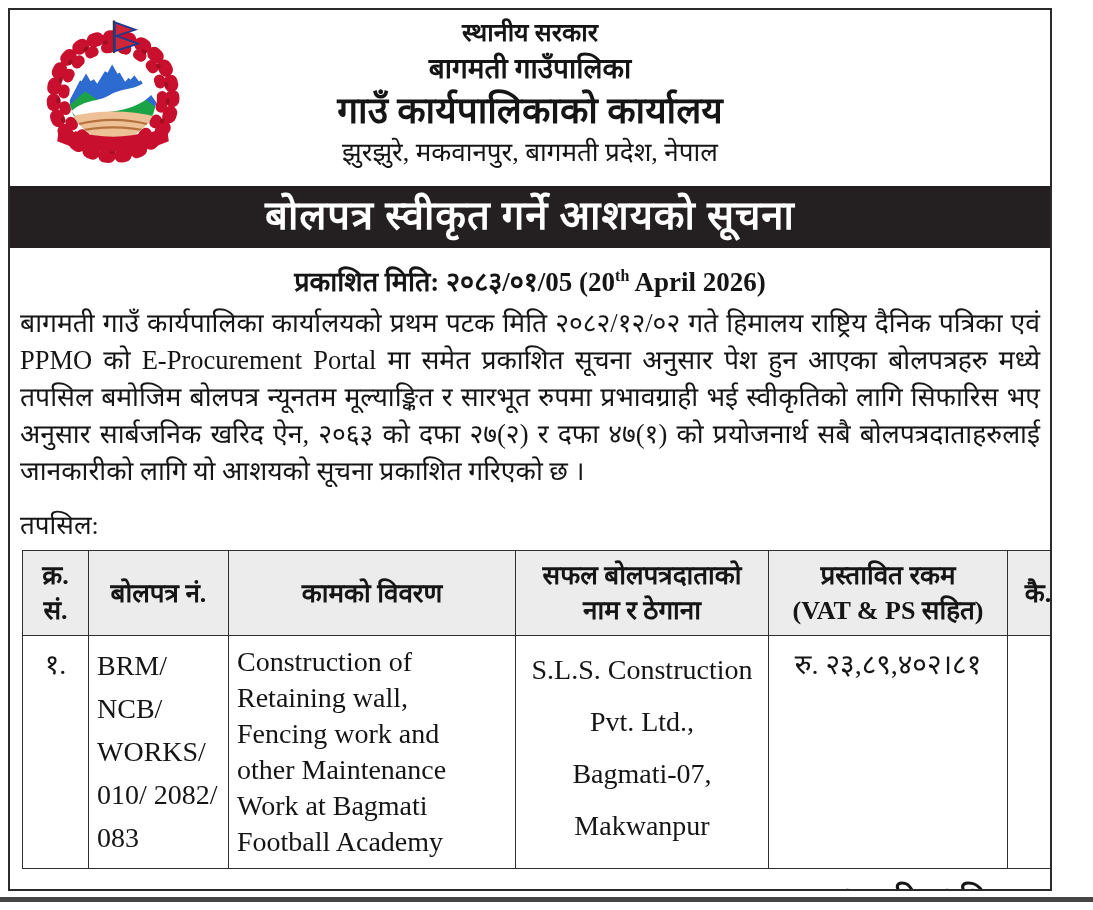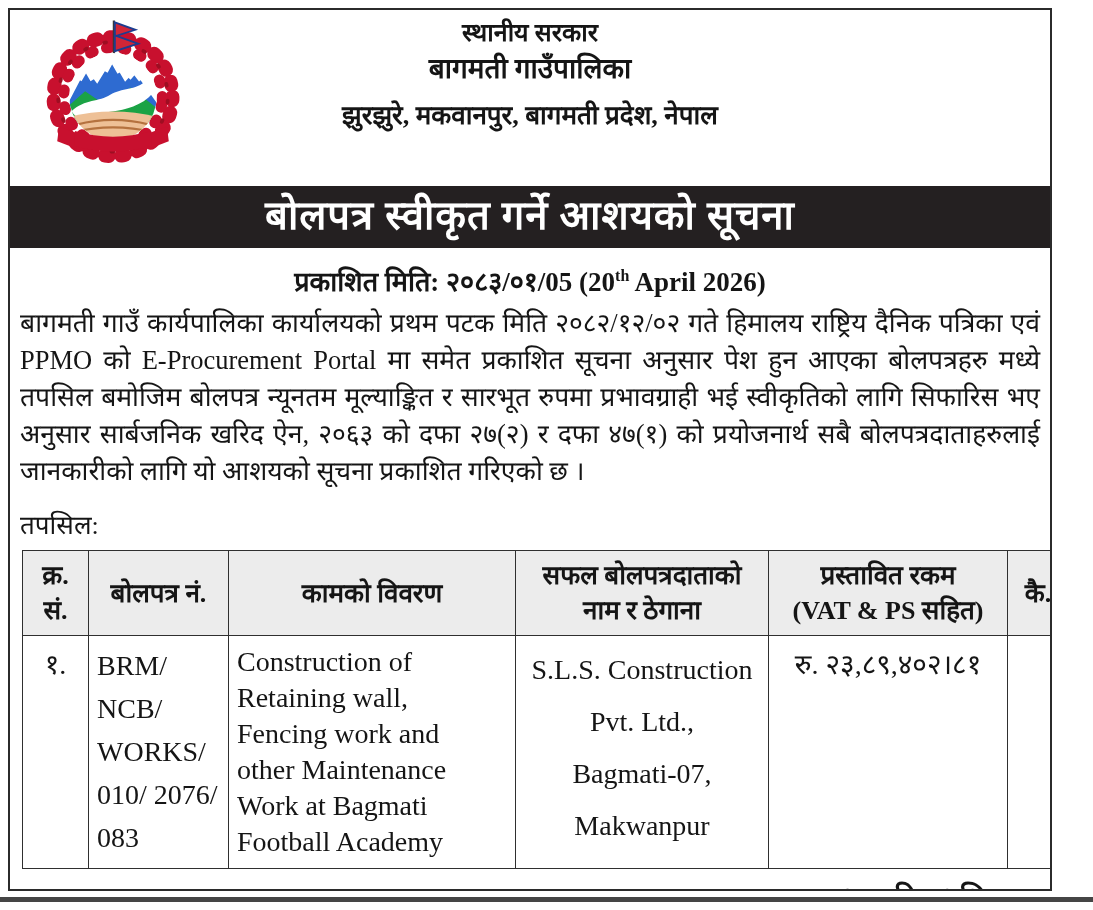--- a/index.html
+++ b/index.html
@@ -24,21 +24,21 @@
     background: #ffffff;
     overflow: hidden;
   }
   
   .header { position: relative; height: 168px; }
   .emblem { position: absolute; left: 24px; top: 8px; }
   .org-block { text-align: center; padding-top: 8px; line-height: 1.18; }
   .org-line1 { font-size: 25px; font-weight: bold; }
   .org-line2 { font-size: 28px; font-weight: bold; margin-top: 4px; }
   .org-line3 { font-size: 37px; font-weight: bold; margin-top: 4px; }
-  .org-line4 { font-size: 26px; font-weight: bold; margin-top: 16px; }
+  .org-line4 { font-size: 26px; font-weight: normal; margin-top: 6px; }
   
   .banner {
     margin-top: 8px;
     height: 62px;
     background: #242021;
     color: #ffffff;
     text-align: center;
     font-size: 40px;
     font-weight: bold;
     line-height: 60px;
@@ -153,20 +153,21 @@
         </g>
         <g>
           <polygon points="27,116 46,123 46,140 25,132" fill="#c8102e"></polygon>
           <polygon points="143,116 124,123 124,140 145,132" fill="#c8102e"></polygon>
           <path d="M44,121 Q85,133 126,121 L126,137 Q85,149 44,137 Z" fill="#c8102e"></path>
         </g>
       </svg>
       <div class="org-block">
         <div class="org-line1">स्थानीय सरकार</div>
         <div class="org-line2">बागमती गाउँपालिका</div>
+        <div class="org-line3">गाउँ कार्यपालिकाको कार्यालय</div>
         <div class="org-line4">झुरझुरे, मकवानपुर, बागमती प्रदेश, नेपाल</div>
       </div>
     </div>
 
     <div class="banner">
       <span>बोलपत्र स्वीकृत गर्ने आशयको सूचना</span>
     </div>
 
     <div class="dateline"><span>प्रकाशित मिति: २०८३/०१/05 (20</span><sup>th</sup><span> April 2026)</span></div>
 
@@ -194,21 +195,21 @@
 (VAT &amp; PS सहित)</th>
           <th>कै.</th>
         </tr>
       </thead>
       <tbody>
         <tr>
           <td class="cell-sn">१.</td>
           <td class="cell-no">BRM/
 NCB/
 WORKS/
-010/ 2076/
+010/ 2082/
 083</td>
           <td class="cell-work">Construction of
 Retaining wall,
 Fencing work and
 other Maintenance
 Work at Bagmati
 Football Academy</td>
           <td class="cell-bidder">S.L.S. Construction
 Pvt. Ltd.,
 Bagmati-07,

